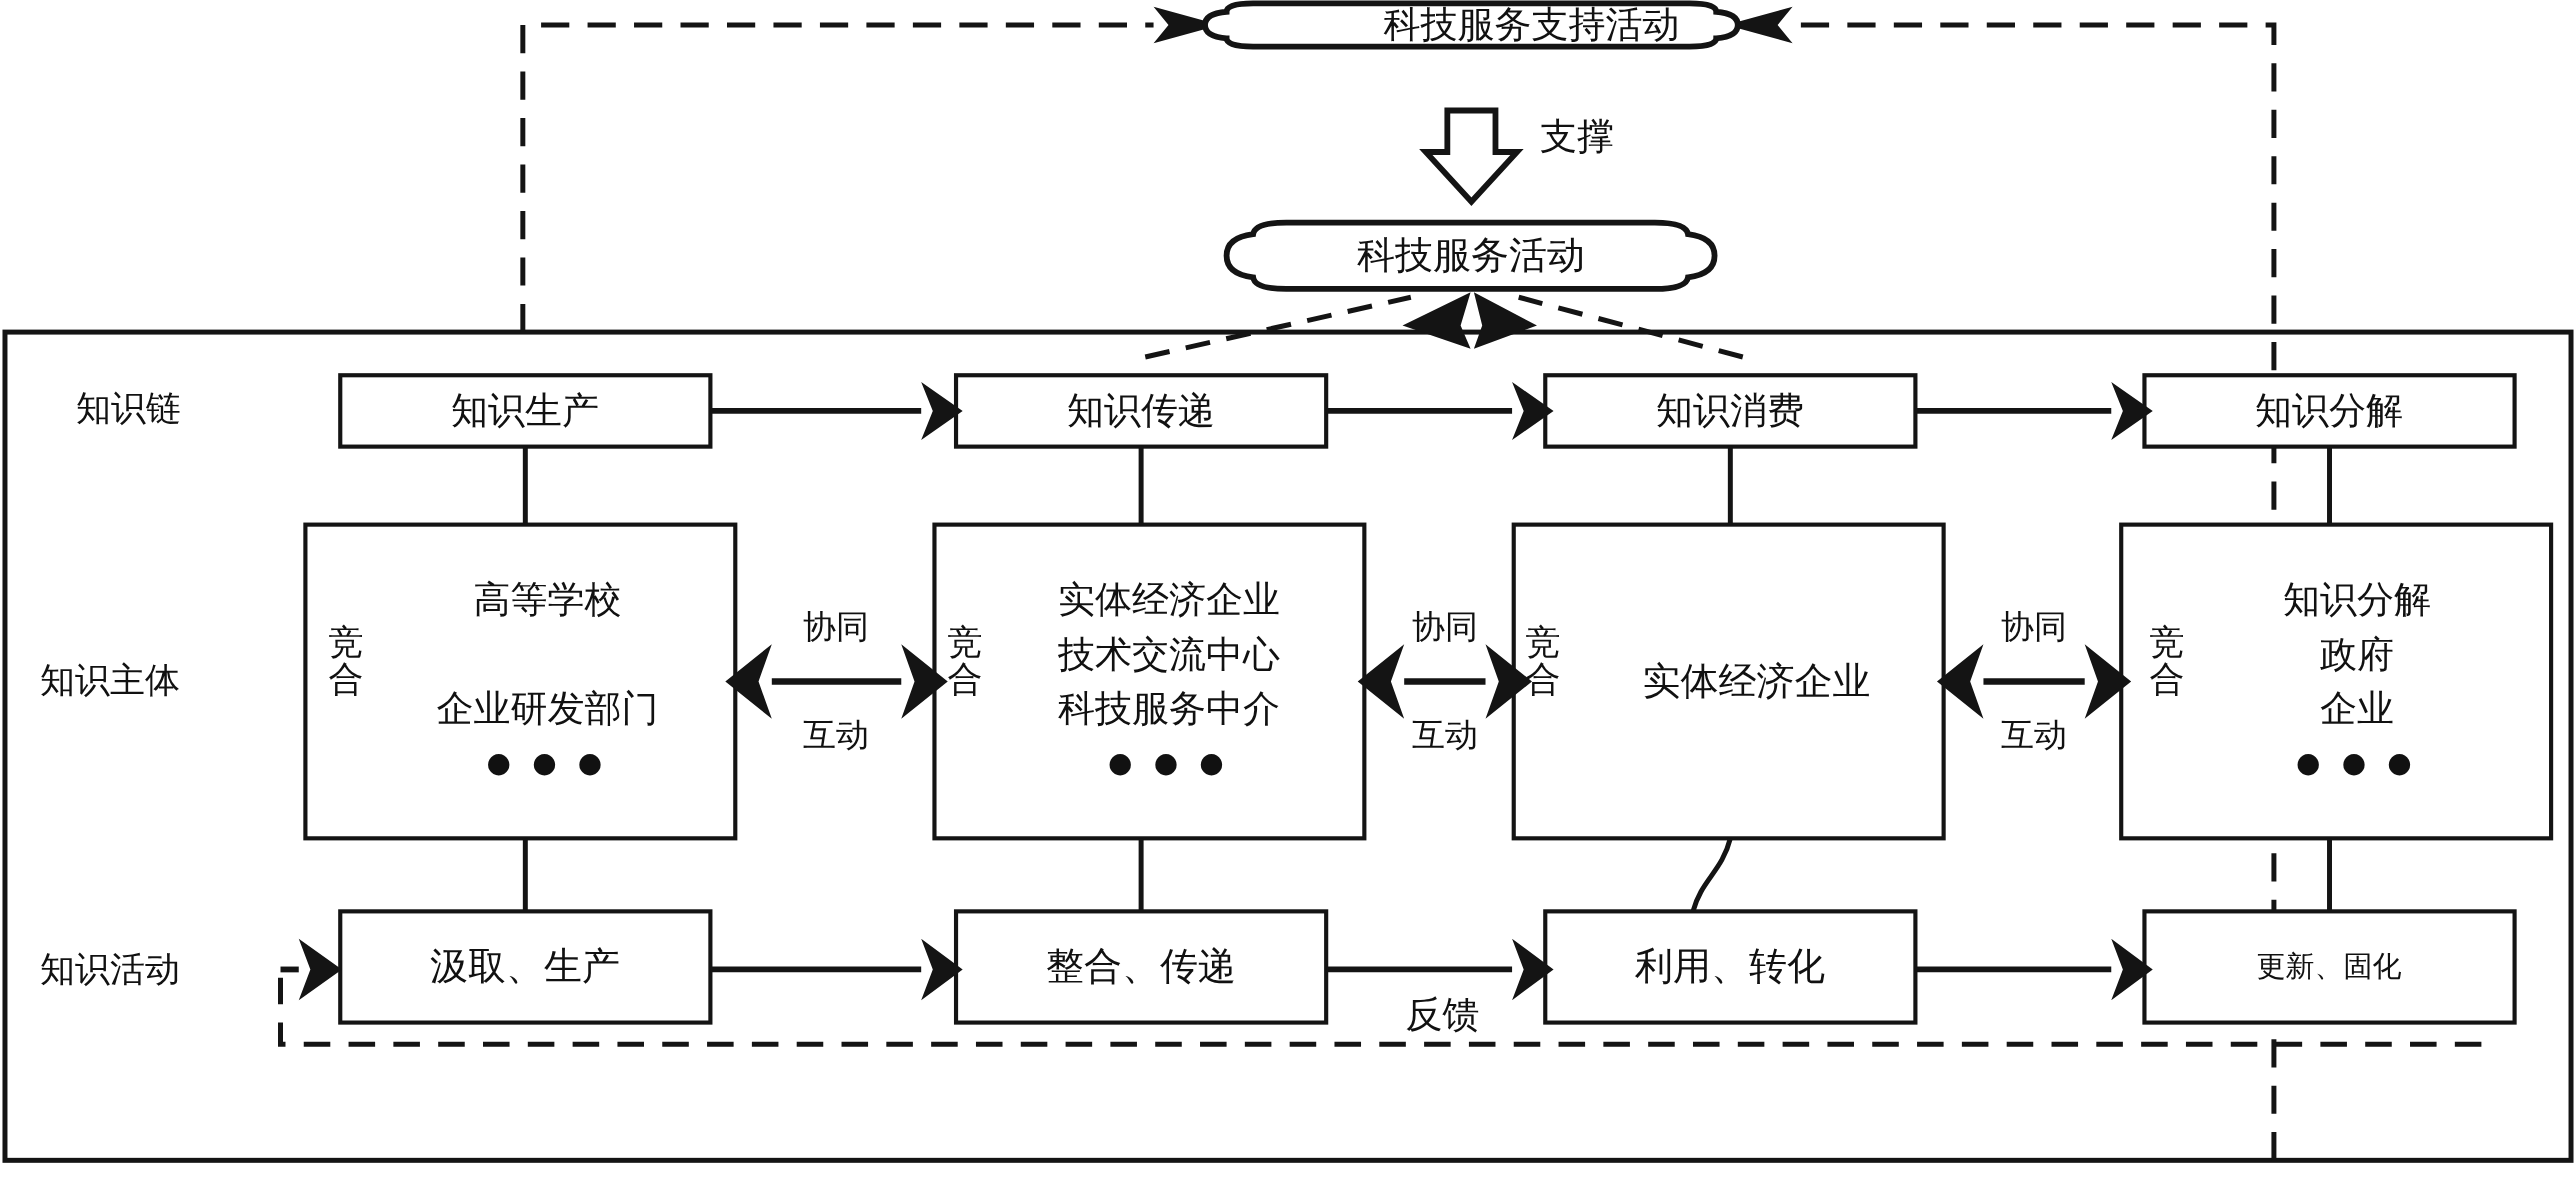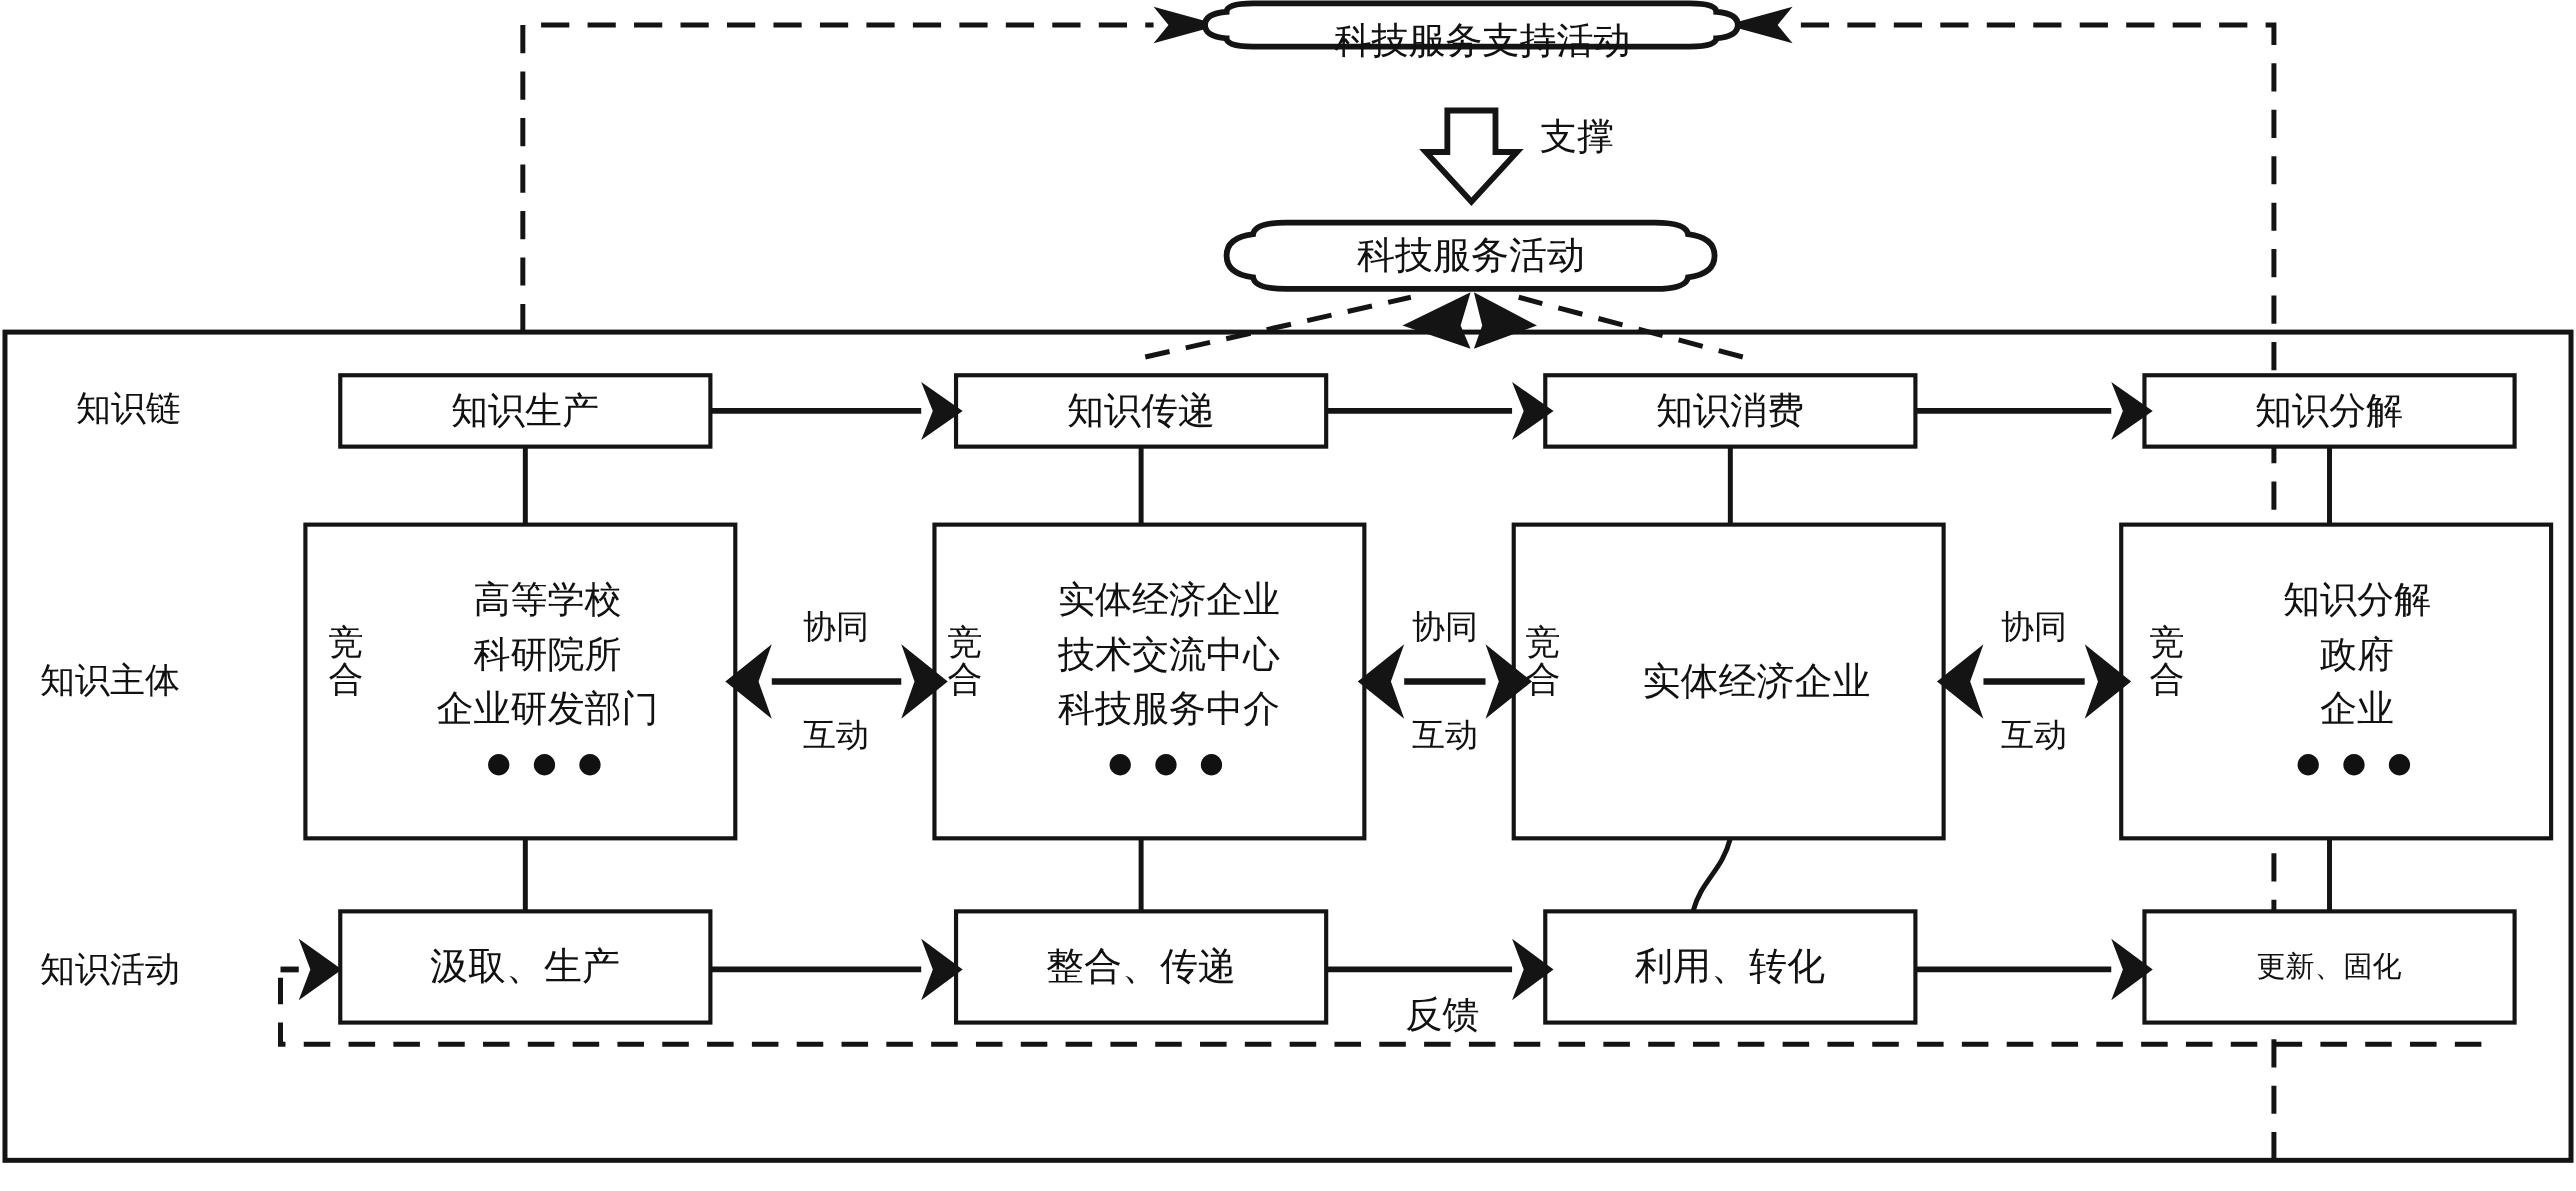--- a/index.html
+++ b/index.html
@@ -118,41 +118,40 @@
       <line x1="2308" y1="1168" x2="2544" y2="1168" stroke-width="7"></line>
       <path d="M 2544,1131 L 2594,1168 L 2544,1205 L 2558,1168 Z" fill="#141414" stroke="none"></path>
 
       <path d="M 2990,1258 L 338,1258 L 338,1168" stroke-width="6" stroke-dasharray="32 22"></path>
       <line x1="338" y1="1168" x2="360" y2="1168" stroke-width="7"></line>
       <path d="M 360,1131 L 412,1168 L 360,1205 L 374,1168 Z" fill="#141414" stroke="none"></path>
 
     </g>
   </svg>
 
-  <div class="boxlabel cn" style="left:1227px;top:3.3px;width:511px;height:43px;font-size:37px;margin-top:16px;">科技服务支持活动</div>
+  <div class="boxlabel cn" style="left:1276px;top:3.3px;width:511px;height:43px;font-size:37px;">科技服务支持活动</div>
 
   <div class="lbl cn" style="left:1540px;top:118px;font-size:37px;">支撑</div>
 
   <div class="boxlabel cn" style="left:1227px;top:222px;width:488px;height:66px;font-size:38px;">科技服务活动</div>
 
   <div class="lbl cn" style="left:76px;top:390px;font-size:35px;">知识链</div>
   <div class="lbl cn" style="left:40px;top:662px;font-size:35px;">知识主体</div>
   <div class="lbl cn" style="left:40px;top:951px;font-size:35px;">知识活动</div>
 
   <div class="boxlabel cn" style="left:340px;top:375px;width:370px;height:71px;font-size:37px;">知识生产</div>
   <div class="boxlabel cn" style="left:956px;top:375px;width:370px;height:71px;font-size:37px;">知识传递</div>
   <div class="boxlabel cn" style="left:1545px;top:375px;width:370px;height:71px;font-size:37px;">知识消费</div>
   <div class="boxlabel cn" style="left:2144px;top:375px;width:370px;height:71px;font-size:37px;">知识分解</div>
 
   <div class="lbl cn" style="left:327px;top:624px;font-size:35px;width:38px;text-align:center;">
     <div>竞</div>
     <div>合</div>
   </div>
   <div class="boxlabel cn" style="left:365px;top:576px;width:365px;height:48px;font-size:37px;">高等学校</div>
-  <div class="boxlabel cn" style="left:365px;top:631px;width:365px;height:48px;font-size:37px;">科研院所</div>
   <div class="boxlabel cn" style="left:365px;top:685px;width:365px;height:48px;font-size:37px;">企业研发部门</div>
   <div class="boxlabel cn dots" style="left:365px;top:744px;width:365px;height:37px;">●  ●  ●</div>
 
   <div class="lbl cn" style="left:946px;top:624px;font-size:35px;width:38px;text-align:center;">
     <div>竞</div>
     <div>合</div>
   </div>
   <div class="boxlabel cn" style="left:978px;top:576px;width:382px;height:48px;font-size:37px;">实体经济企业</div>
   <div class="boxlabel cn" style="left:978px;top:631px;width:382px;height:48px;font-size:37px;">技术交流中心</div>
   <div class="boxlabel cn" style="left:978px;top:685px;width:382px;height:48px;font-size:37px;">科技服务中介</div>

